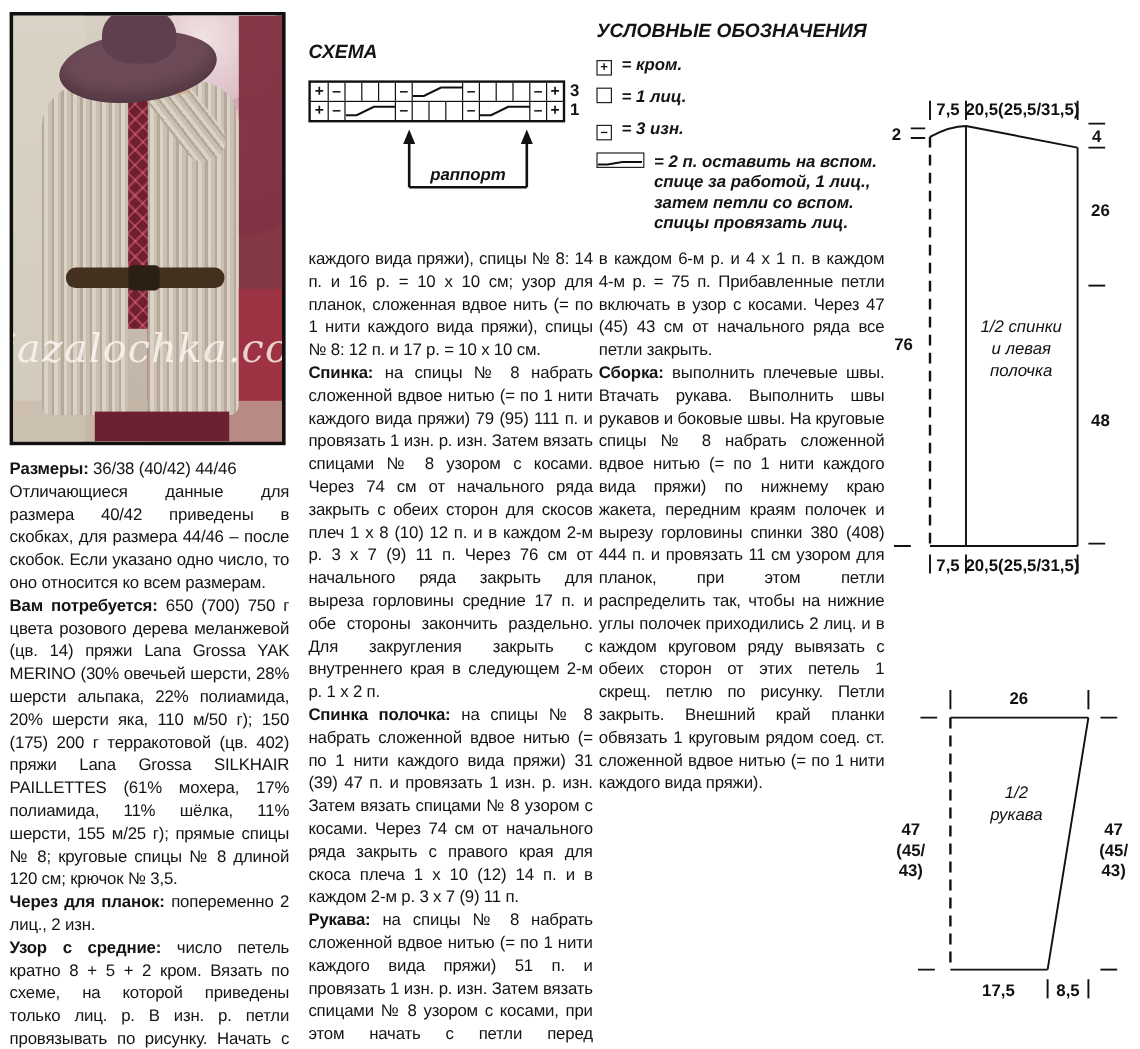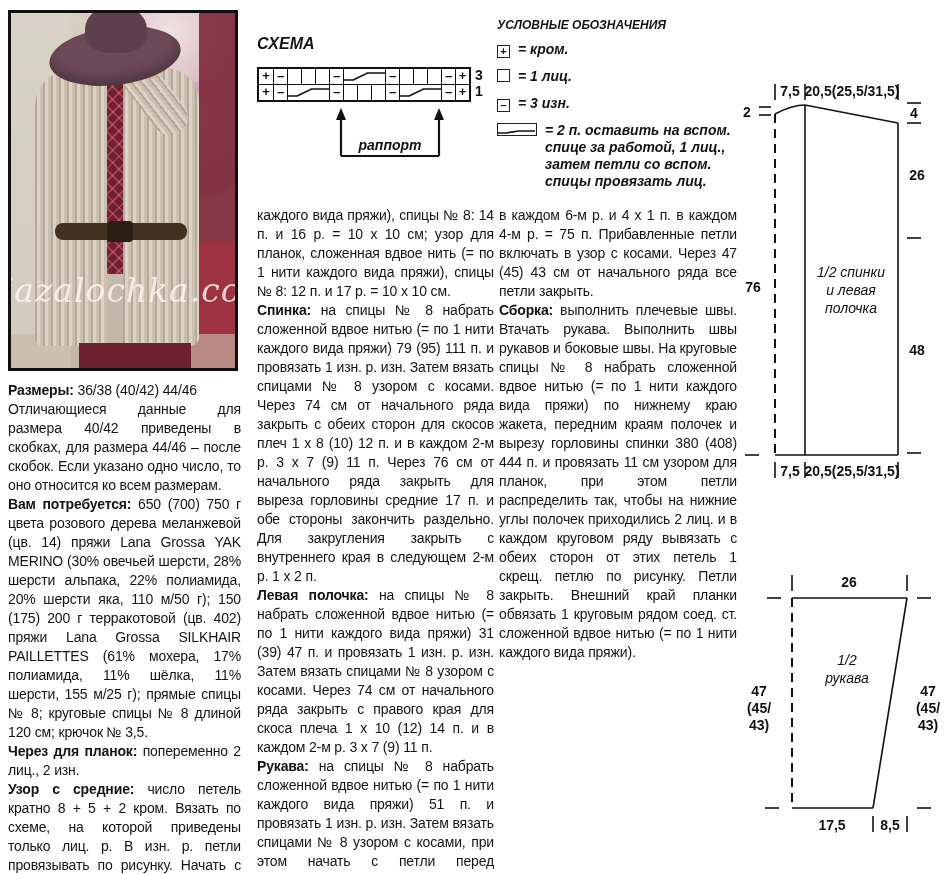--- a/index.html
+++ b/index.html
@@ -142,21 +142,21 @@
       <line x1="84" y1="14" x2="84" y2="52" stroke="#111" stroke-width="2.2"></line>
       <polygon points="182,4 177,16 187,16" fill="#111"></polygon>
       <line x1="182" y1="14" x2="182" y2="52" stroke="#111" stroke-width="2.2"></line>
       <line x1="84" y1="52" x2="182" y2="52" stroke="#111" stroke-width="2.2"></line>
       <text x="133" y="46" text-anchor="middle">раппорт</text>
     </svg>
   </div>
 </div>
 
 <div id="legend">
-  <div class="sec-title" style="font-size:12px;">УСЛОВНЫЕ ОБОЗНАЧЕНИЯ</div>
+  <div class="sec-title" style="font-size:16px;">УСЛОВНЫЕ ОБОЗНАЧЕНИЯ</div>
   <div id="legend-items">
       <div class="legend-item">
         <span class="legend-sym"><span class="sym-box">+</span></span>
         <span class="legend-text">= кром.</span>
       </div>
       <div class="legend-item">
         <span class="legend-sym"><span class="sym-box"></span></span>
         <span class="legend-text">= 1 лиц.</span>
       </div>
       <div class="legend-item">
@@ -252,19 +252,19 @@
 <div class="col" id="col1">
     <p class="para"><b>Размеры: </b><span>36/38 (40/42) 44/46</span></p>
     <p class="para"><span>Отличающиеся данные для размера 40/42 приведены в скобках, для размера 44/46 – после скобок. Если указано одно число, то оно относится ко всем размерам.</span></p>
     <p class="para"><b>Вам потребуется: </b><span>650 (700) 750 г цвета розового дерева меланжевой (цв. 14) пряжи Lana Grossa YAK MERINO (30% овечьей шерсти, 28% шерсти альпака, 22% полиамида, 20% шерсти яка, 110 м/50 г); 150 (175) 200 г терракотовой (цв. 402) пряжи Lana Grossa SILKHAIR PAILLETTES (61% мохера, 17% полиамида, 11% шёлка, 11% шерсти, 155 м/25 г); прямые спицы № 8; круговые спицы № 8 длиной 120 см; крючок № 3,5.</span></p>
     <p class="para"><b>Через для планок: </b><span>попеременно 2 лиц., 2 изн.</span></p>
     <p class="para"><b>Узор с средние: </b><span>число петель кратно 8 + 5 + 2 кром. Вязать по схеме, на которой приведены только лиц. р. В изн. р. петли провязывать по рисунку. Начать с петли перед раппортом, 8 п. раппорта повторять, закончить петлями после раппорта. Повторять 1–4-й р.</span></p>
   </div>
 <div class="col" id="col2">
     <p class="para"><span>каждого вида пряжи), спицы № 8: 14 п. и 16 р. = 10 х 10 см; узор для планок, сложенная вдвое нить (= по 1 нити каждого вида пряжи), спицы № 8: 12 п. и 17 р. = 10 х 10 см.</span></p>
     <p class="para"><b>Спинка: </b><span>на спицы № 8 набрать сложенной вдвое нитью (= по 1 нити каждого вида пряжи) 79 (95) 111 п. и провязать 1 изн. р. изн. Затем вязать спицами № 8 узором с косами. Через 74 см от начального ряда закрыть с обеих сторон для скосов плеч 1 х 8 (10) 12 п. и в каждом 2-м р. 3 х 7 (9) 11 п. Через 76 см от начального ряда закрыть для выреза горловины средние 17 п. и обе стороны закончить раздельно. Для закругления закрыть с внутреннего края в следующем 2-м р. 1 х 2 п.</span></p>
-    <p class="para"><b>Левая полочка: </b><span>на спицы № 8 набрать сложенной вдвое нитью (= по 1 нити каждого вида пряжи) 31 (39) 47 п. и провязать 1 изн. р. изн. Затем вязать спицами № 8 узором с косами. Через 74 см от начального ряда закрыть с правого края для скоса плеча 1 х 10 (12) 14 п. и в каждом 2-м р. 3 х 7 (9) 11 п.</span></p>
+    <p class="para"><b>Спинка полочка: </b><span>на спицы № 8 набрать сложенной вдвое нитью (= по 1 нити каждого вида пряжи) 31 (39) 47 п. и провязать 1 изн. р. изн. Затем вязать спицами № 8 узором с косами. Через 74 см от начального ряда закрыть с правого края для скоса плеча 1 х 10 (12) 14 п. и в каждом 2-м р. 3 х 7 (9) 11 п.</span></p>
     <p class="para"><b>Рукава: </b><span>на спицы № 8 набрать сложенной вдвое нитью (= по 1 нити каждого вида пряжи) 51 п. и провязать 1 изн. р. изн. Затем вязать спицами № 8 узором с косами, при этом начать с петли перед раппортом, 6 раз повторить 8 п. раппорта, закончить петлёй после раппорта и кром. Для скосов прибавить с обеих сторон 12 х 1 п. в каждом 6-м р. (10 х 1 п. в каждом 6-м р. и 2 х 1 п. в каждом 4-м р.) 8 х 1 п.</span></p>
   </div>
 <div class="col" id="col3">
     <p class="para"><span>в каждом 6-м р. и 4 х 1 п. в каждом 4-м р. = 75 п. Прибавленные петли включать в узор с косами. Через 47 (45) 43 см от начального ряда все петли закрыть.</span></p>
     <p class="para"><b>Сборка: </b><span>выполнить плечевые швы. Втачать рукава. Выполнить швы рукавов и боковые швы. На круговые спицы № 8 набрать сложенной вдвое нитью (= по 1 нити каждого вида пряжи) по нижнему краю жакета, передним краям полочек и вырезу горловины спинки 380 (408) 444 п. и провязать 11 см узором для планок, при этом петли распределить так, чтобы на нижние углы полочек приходились 2 лиц. и в каждом круговом ряду вывязать с обеих сторон от этих петель 1 скрещ. петлю по рисунку. Петли закрыть. Внешний край планки обвязать 1 круговым рядом соед. ст. сложенной вдвое нитью (= по 1 нити каждого вида пряжи).</span></p>
   </div>
 
 </body></html>

